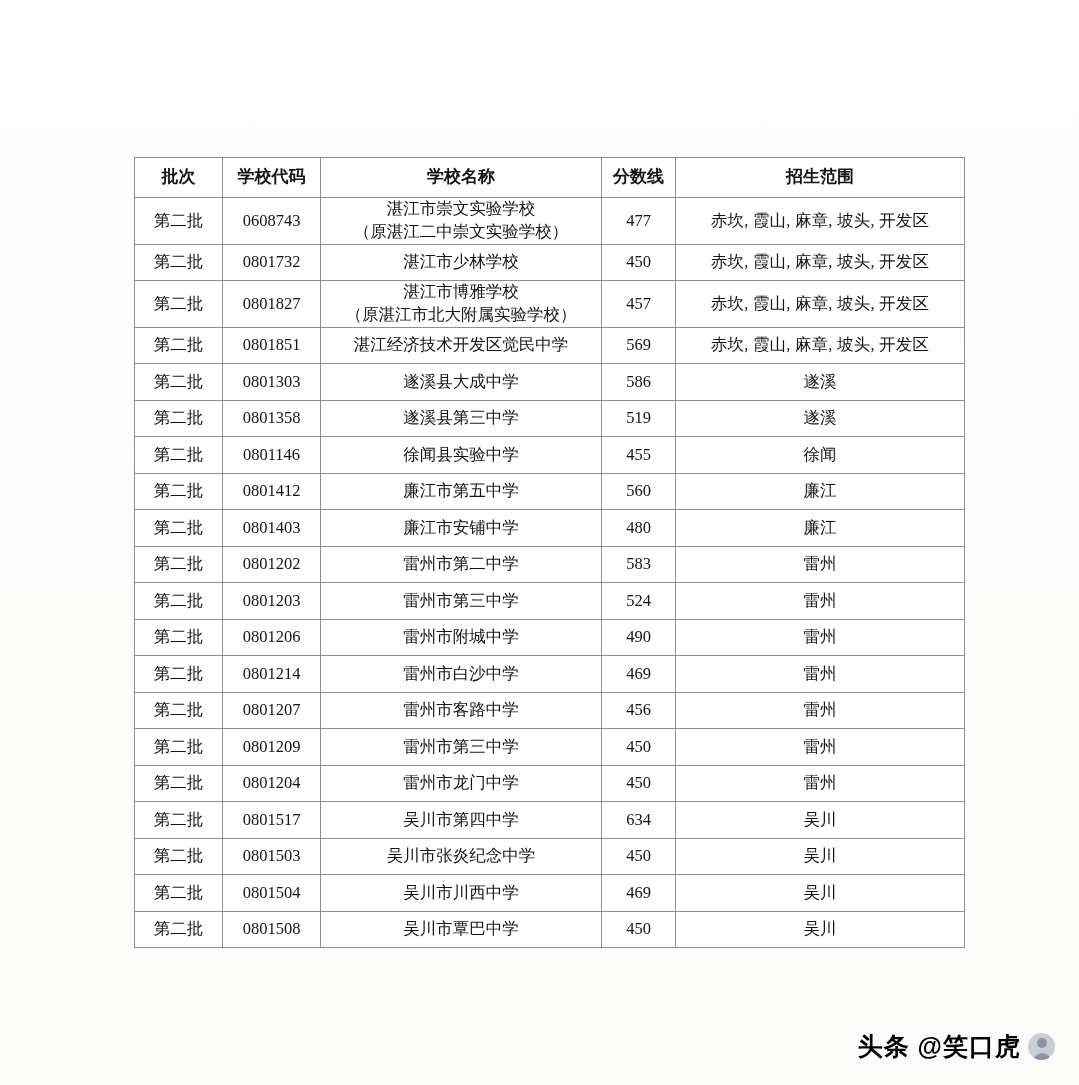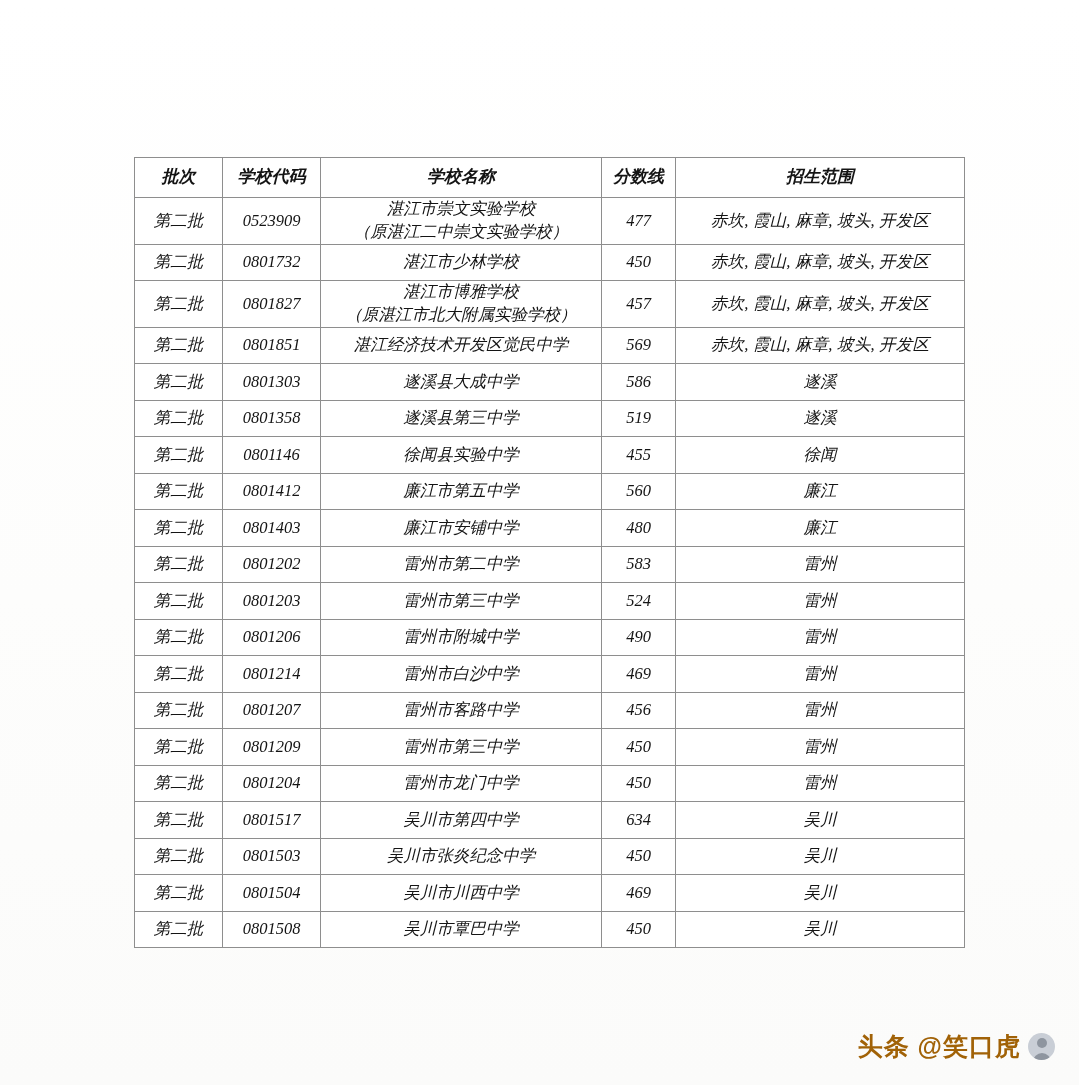--- a/index.html
+++ b/index.html
@@ -23,21 +23,20 @@
     width: 1079px;
     height: 1085px;
     background: #fdfdfd;
   }
 
   #score-table-wrap {
     position: absolute;
     left: 134px;
     top: 157px;
     width: 830px;
-    font-style: italic;
   }
 
   table.score-table {
     border-collapse: collapse;
     width: 830px;
     background: #ffffff;
     table-layout: fixed;
   }
 
   table.score-table th,
@@ -87,21 +86,21 @@
     right: 24px;
     bottom: 22px;
     display: flex;
     align-items: center;
     gap: 7px;
     font-family: "Liberation Sans", "DejaVu Sans", sans-serif;
   }
   #watermark-credit .wm-text {
     font-size: 25px;
     font-weight: bold;
-    color: #a16207;
+    color: #000000;
     letter-spacing: 1px;
   }
   #watermark-credit .wm-avatar {
     width: 27px;
     height: 27px;
     border-radius: 50%;
     background: #c9ced6;
     display: inline-block;
     position: relative;
     overflow: hidden;
@@ -158,21 +157,21 @@
           <th>学校代码</th>
           <th>学校名称</th>
           <th>分数线</th>
           <th>招生范围</th>
         </tr>
       </thead>
       <tbody>
 
         <tr>
           <td>第二批</td>
-          <td>0523909</td>
+          <td>0608743</td>
           <td class="cell-two-line">
             <span class="ln l1">湛江市崇文实验学校</span>
             <span class="ln l2">（原湛江二中崇文实验学校）</span>
           </td>
           <td>477</td>
           <td class="range-wide">赤坎, 霞山, 麻章, 坡头, 开发区</td>
         </tr>
 
         <tr>
           <td>第二批</td>

